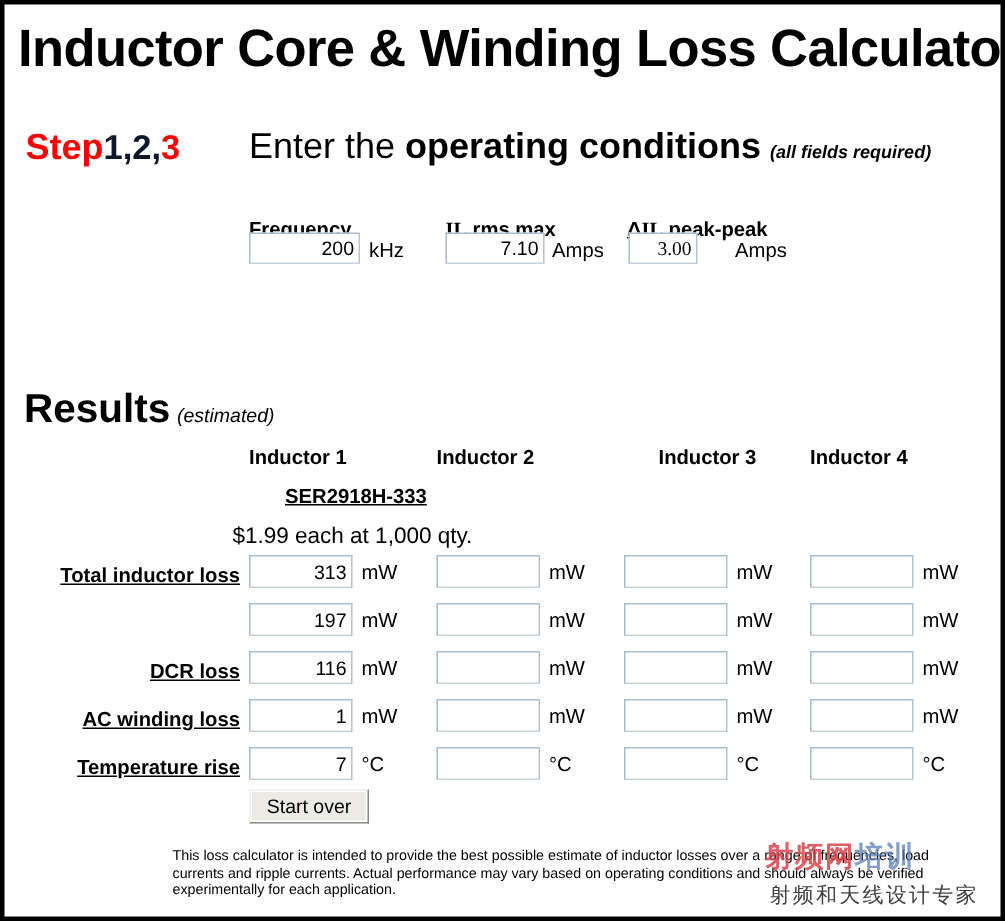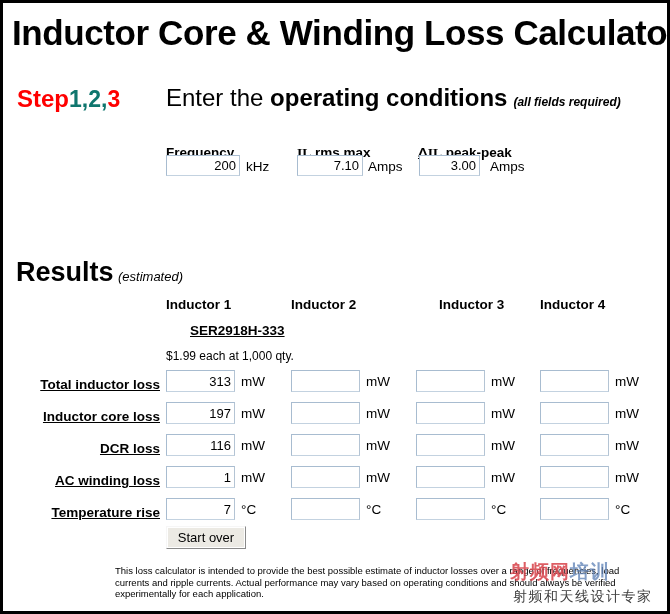--- a/index.html
+++ b/index.html
@@ -42,21 +42,21 @@
     line-height: 1;
   }
   .step-word {
     font-size: 24px;
     font-weight: bold;
     color: #ff0000;
   }
   .step-nums-black {
     font-size: 23px;
     font-weight: bold;
-    color: #0f766e;
+    color: #0f172a;
   }
   .step-nums-red {
     font-size: 23px;
     font-weight: bold;
     color: #ff0000;
   }
   .enter-line {
     position: absolute;
     left: 163px;
     top: 83px;
@@ -165,23 +165,23 @@
     top: 321px;
     font-size: 13.5px;
     font-weight: bold;
     text-decoration: underline;
     white-space: nowrap;
     line-height: 1;
     margin-left: 24px;
   }
   .part-price {
     position: absolute;
-    left: 163px;
+    left: 152px;
     top: 347px;
-    font-size: 12px;
+    font-size: 15px;
     white-space: nowrap;
     line-height: 1;
   }
 
   
   .row-label {
     position: absolute;
     right: 0;
     font-size: 13.5px;
     font-weight: bold;
@@ -264,21 +264,21 @@
   <div class="cond-label" style="left:415px; top:127px;">
     <span class="under">Δ</span><span class="sym">IL</span><span> peak-peak</span>
   </div>
 
   <input class="box" style="left: 163px; top: 152px; width: 74px; height: 21px;" value="200">
   <div class="unit" style="left:243px; top:157px;">kHz</div>
 
   <input class="box" style="left: 294px; top: 152px; width: 66px; height: 21px;" value="7.10">
   <div class="unit" style="left:365px; top:157px;">Amps</div>
 
-  <input class="box" style="left: 416px; top: 152px; width: 61px; height: 21px;" value="3.00">
+  <input class="box" style="left: 416px; top: 152px; width: 46px; height: 21px; font-family: Liberation Serif, serif;" value="3.00">
   <div class="unit" style="left:487px; top:157px;">Amps</div>
 
 
   <div class="results-word">Results</div>
   <div class="results-est">(estimated)</div>
 
   <div class="col-head" style="left:163px;">Inductor 1</div>
   <div class="col-head" style="left:288px;">Inductor 2</div>
   <div class="col-head" style="left:436px;">Inductor 3</div>
   <div class="col-head" style="left:537px;">Inductor 4</div>
@@ -291,23 +291,20 @@
   </div>
   <input class="box" style="left: 163px; top: 367px; width: 69px; height: 22px;" value="313">
   <div class="unit" style="left:238px; top:372px;">mW</div>
   <input class="box" style="left: 288px; top: 367px; width: 69px; height: 22px;" value="">
   <div class="unit" style="left:363px; top:372px;">mW</div>
   <input class="box" style="left: 413px; top: 367px; width: 69px; height: 22px;" value="">
   <div class="unit" style="left:488px; top:372px;">mW</div>
   <input class="box" style="left: 537px; top: 367px; width: 69px; height: 22px;" value="">
   <div class="unit" style="left:612px; top:372px;">mW</div>
 
-  <div class="row-label-wrap" style="top:404px;">
-    <span class="row-label" style="position:relative;">Inductor core loss</span>
-  </div>
   <input class="box" style="left: 163px; top: 399px; width: 69px; height: 22px;" value="197">
   <div class="unit" style="left:238px; top:404px;">mW</div>
   <input class="box" style="left: 288px; top: 399px; width: 69px; height: 22px;" value="">
   <div class="unit" style="left:363px; top:404px;">mW</div>
   <input class="box" style="left: 413px; top: 399px; width: 69px; height: 22px;" value="">
   <div class="unit" style="left:488px; top:404px;">mW</div>
   <input class="box" style="left: 537px; top: 399px; width: 69px; height: 22px;" value="">
   <div class="unit" style="left:612px; top:404px;">mW</div>
 
   <div class="row-label-wrap" style="top:436px;">

